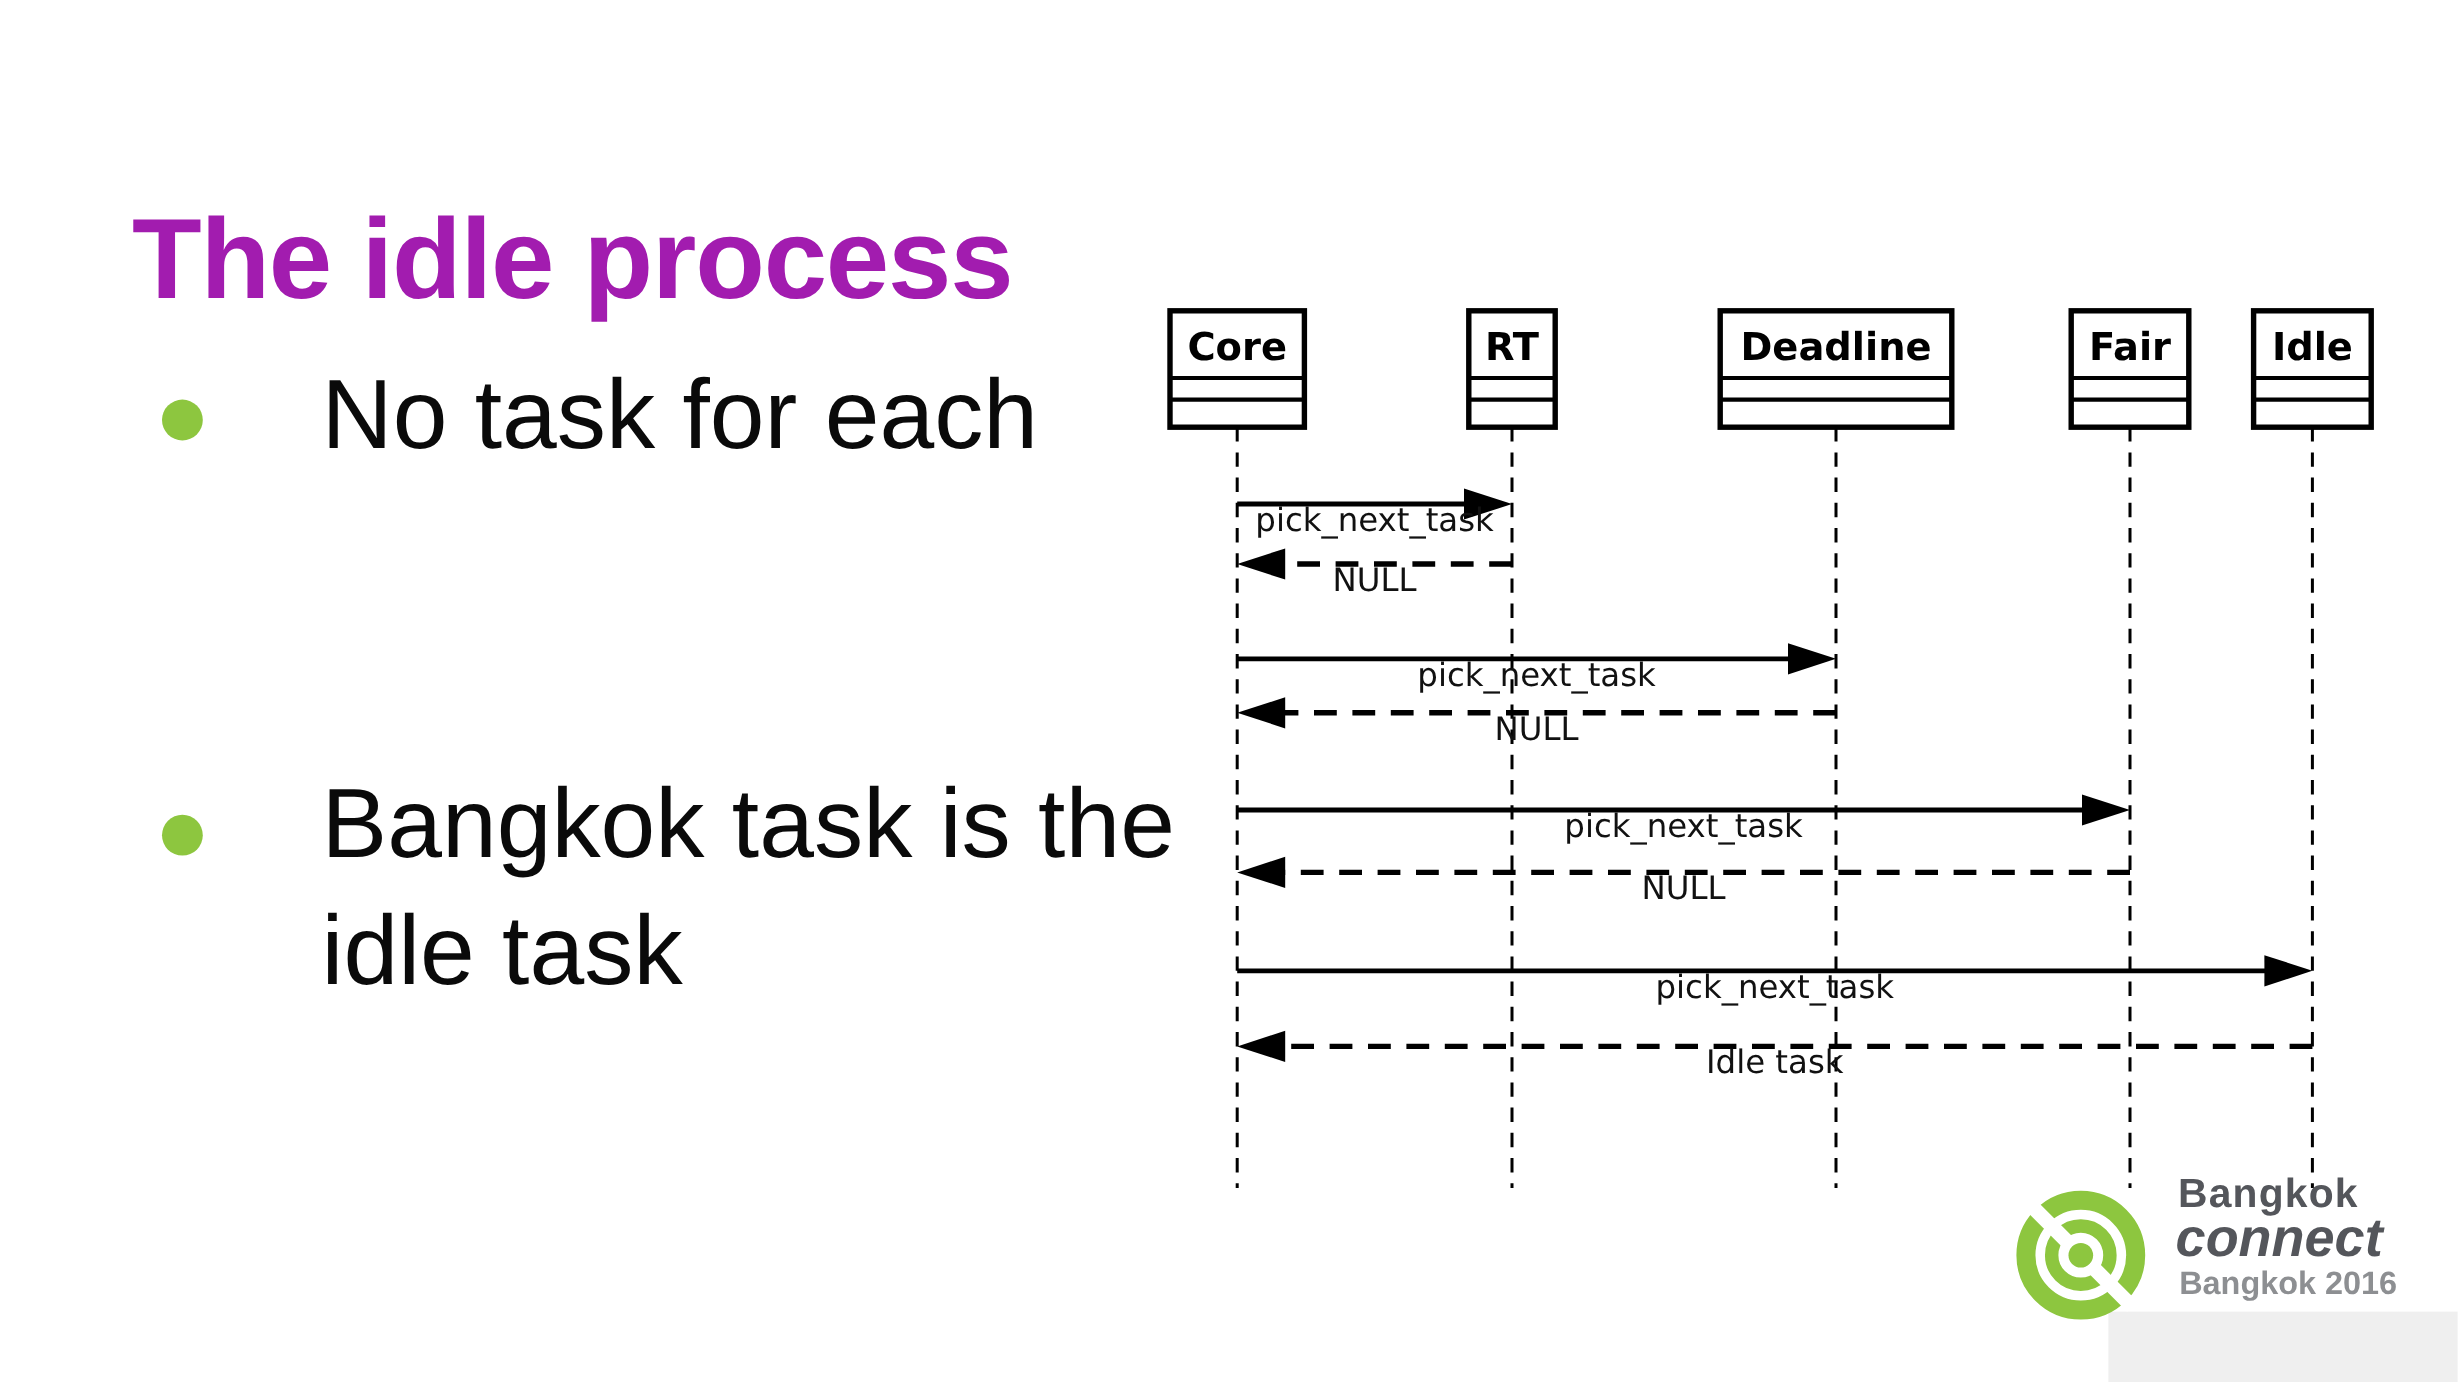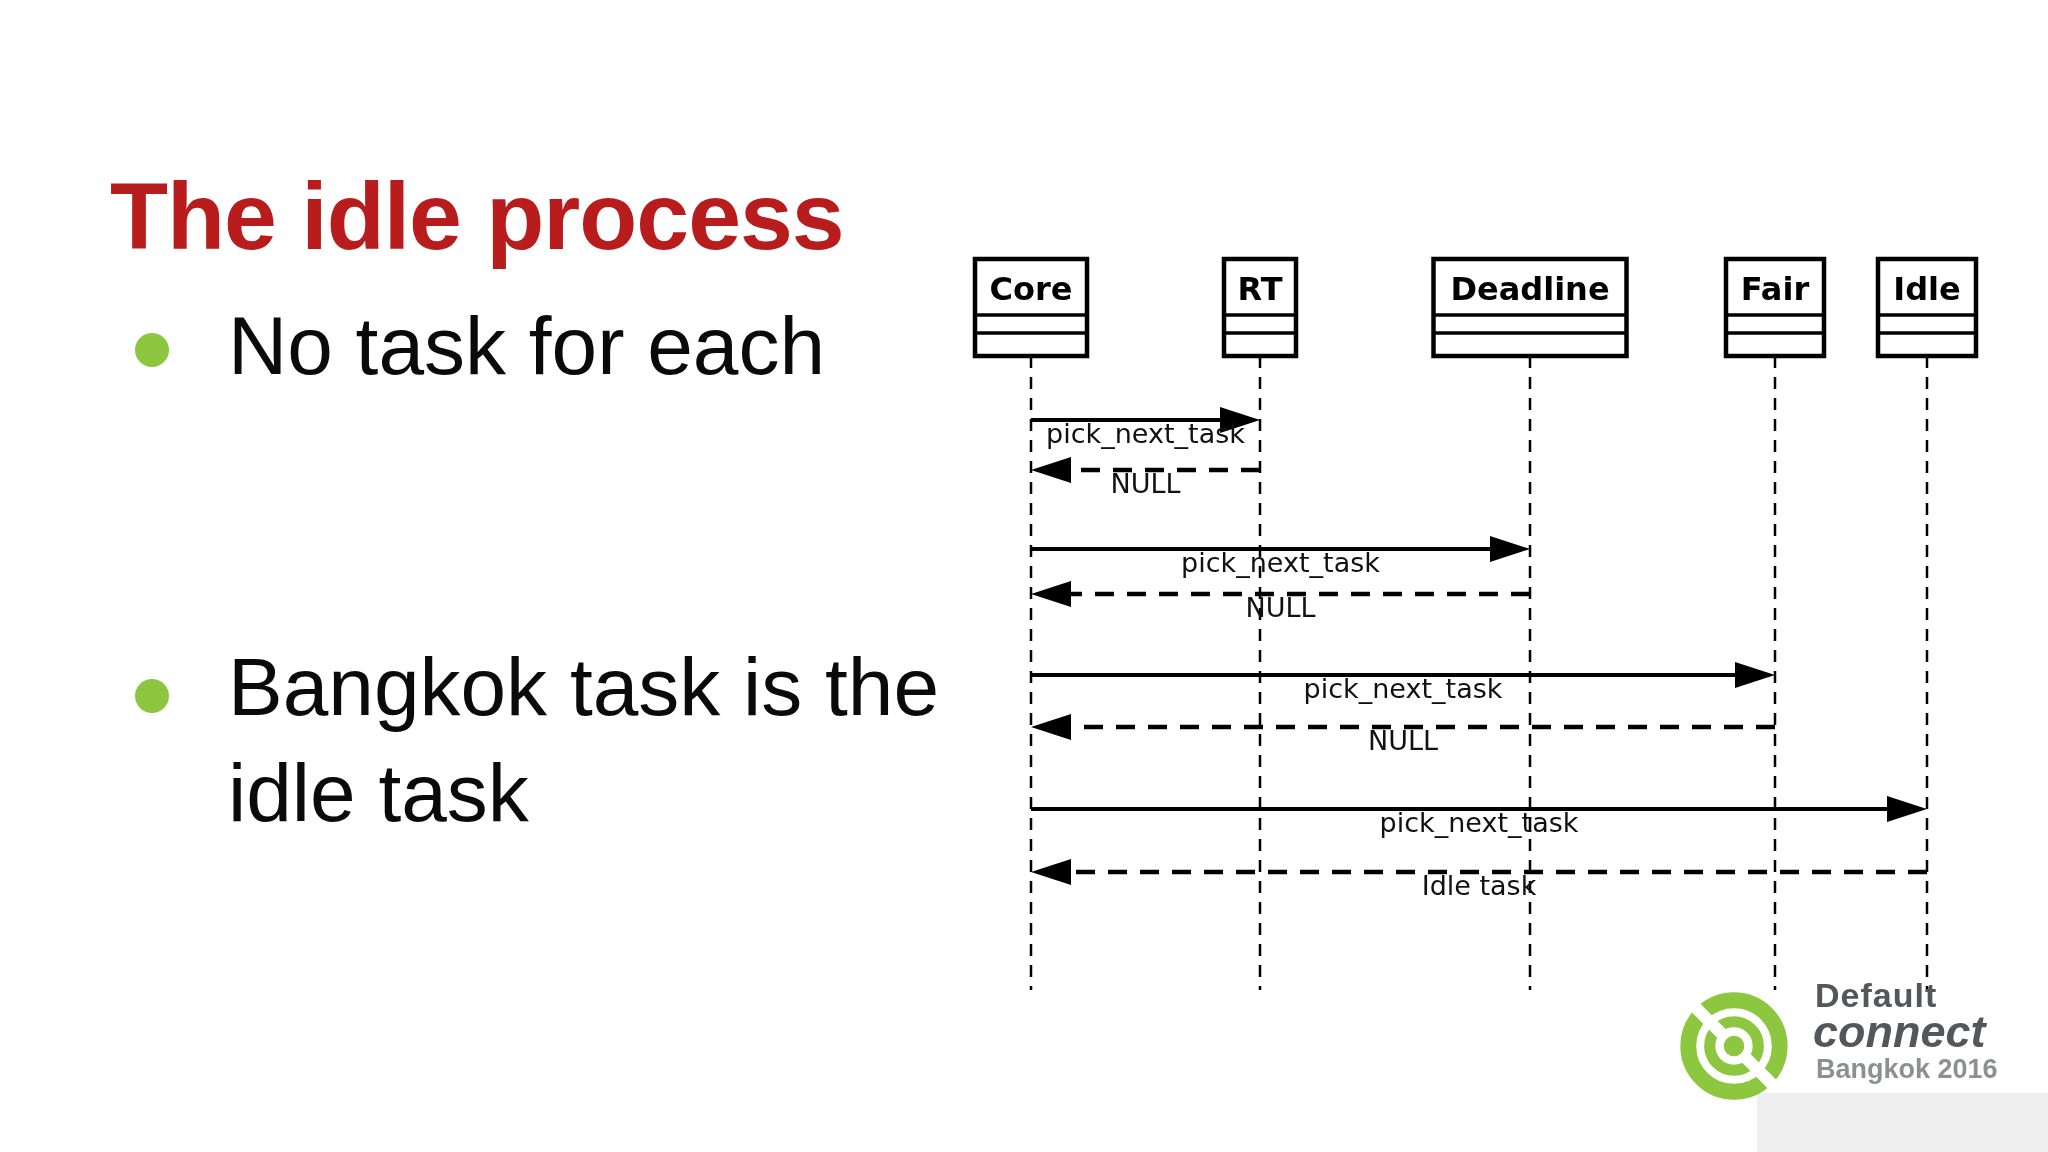--- a/index.html
+++ b/index.html
@@ -3,27 +3,27 @@
 <meta charset="utf-8">
 <style>
   html,body{margin:0;padding:0;}
   body{
     width:2048px;height:1152px;background:#ffffff;overflow:hidden;position:relative;
     font-family:"Liberation Sans","DejaVu Sans",sans-serif;
   }
   .slide{position:absolute;inset:0;}
   .title{
     position:absolute;left:110px;top:98px;
-    font-size:95px;font-weight:bold;color:#b91c1c;letter-spacing:-1px;white-space:nowrap;text-align:center;
+    font-size:95px;font-weight:bold;color:#a21caf;letter-spacing:-1px;white-space:nowrap;text-align:center;
   }
   .bullet-dot{
     position:absolute;width:34px;height:34px;border-radius:50%;background:#8dc63f;
   }
   .bullet-text{
-    position:absolute;font-size:82px;color:#0a0a0a;line-height:106px;white-space:nowrap;
+    position:absolute;font-size:82px;color:#0a0a0a;line-height:106px;white-space:nowrap;margin-left:40px;
   }
   .bullet-text span{display:block;}
   #dot1{left:135px;top:333px;}
   #txt1{left:228px;top:293px;}
   #dot2{left:135px;top:679px;}
   #txt2{left:228px;top:634px;}
   #seq{position:absolute;left:0;top:0;}
   .logo{position:absolute;left:1676px;top:980px;width:372px;height:120px;}
   .logo-mark{position:absolute;left:0;top:10px;}
   .logo-brand{position:absolute;left:139px;top:-4px;font-size:34px;font-weight:600;color:#54565b;letter-spacing:1px;}
@@ -104,18 +104,18 @@
   <div class="corner-shade"></div>
 
   <div class="logo">
     <svg class="logo-mark" width="116" height="112" viewBox="0 0 120 120">
       <circle cx="60" cy="60" r="49" fill="none" stroke="#8dc63f" stroke-width="17"></circle>
       <circle cx="60" cy="60" r="26" fill="none" stroke="#8dc63f" stroke-width="12"></circle>
       <circle cx="60" cy="60" r="11" fill="#8dc63f"></circle>
       <line x1="14" y1="14" x2="52" y2="52" stroke="#ffffff" stroke-width="13"></line>
       <line x1="68" y1="68" x2="106" y2="106" stroke="#ffffff" stroke-width="13"></line>
     </svg>
-    <div class="logo-brand">Default</div>
+    <div class="logo-brand">Bangkok</div>
     <div class="logo-product">connect</div>
     <div class="logo-event">Bangkok 2016</div>
   </div>
 
 </div>
 
 </body></html>

